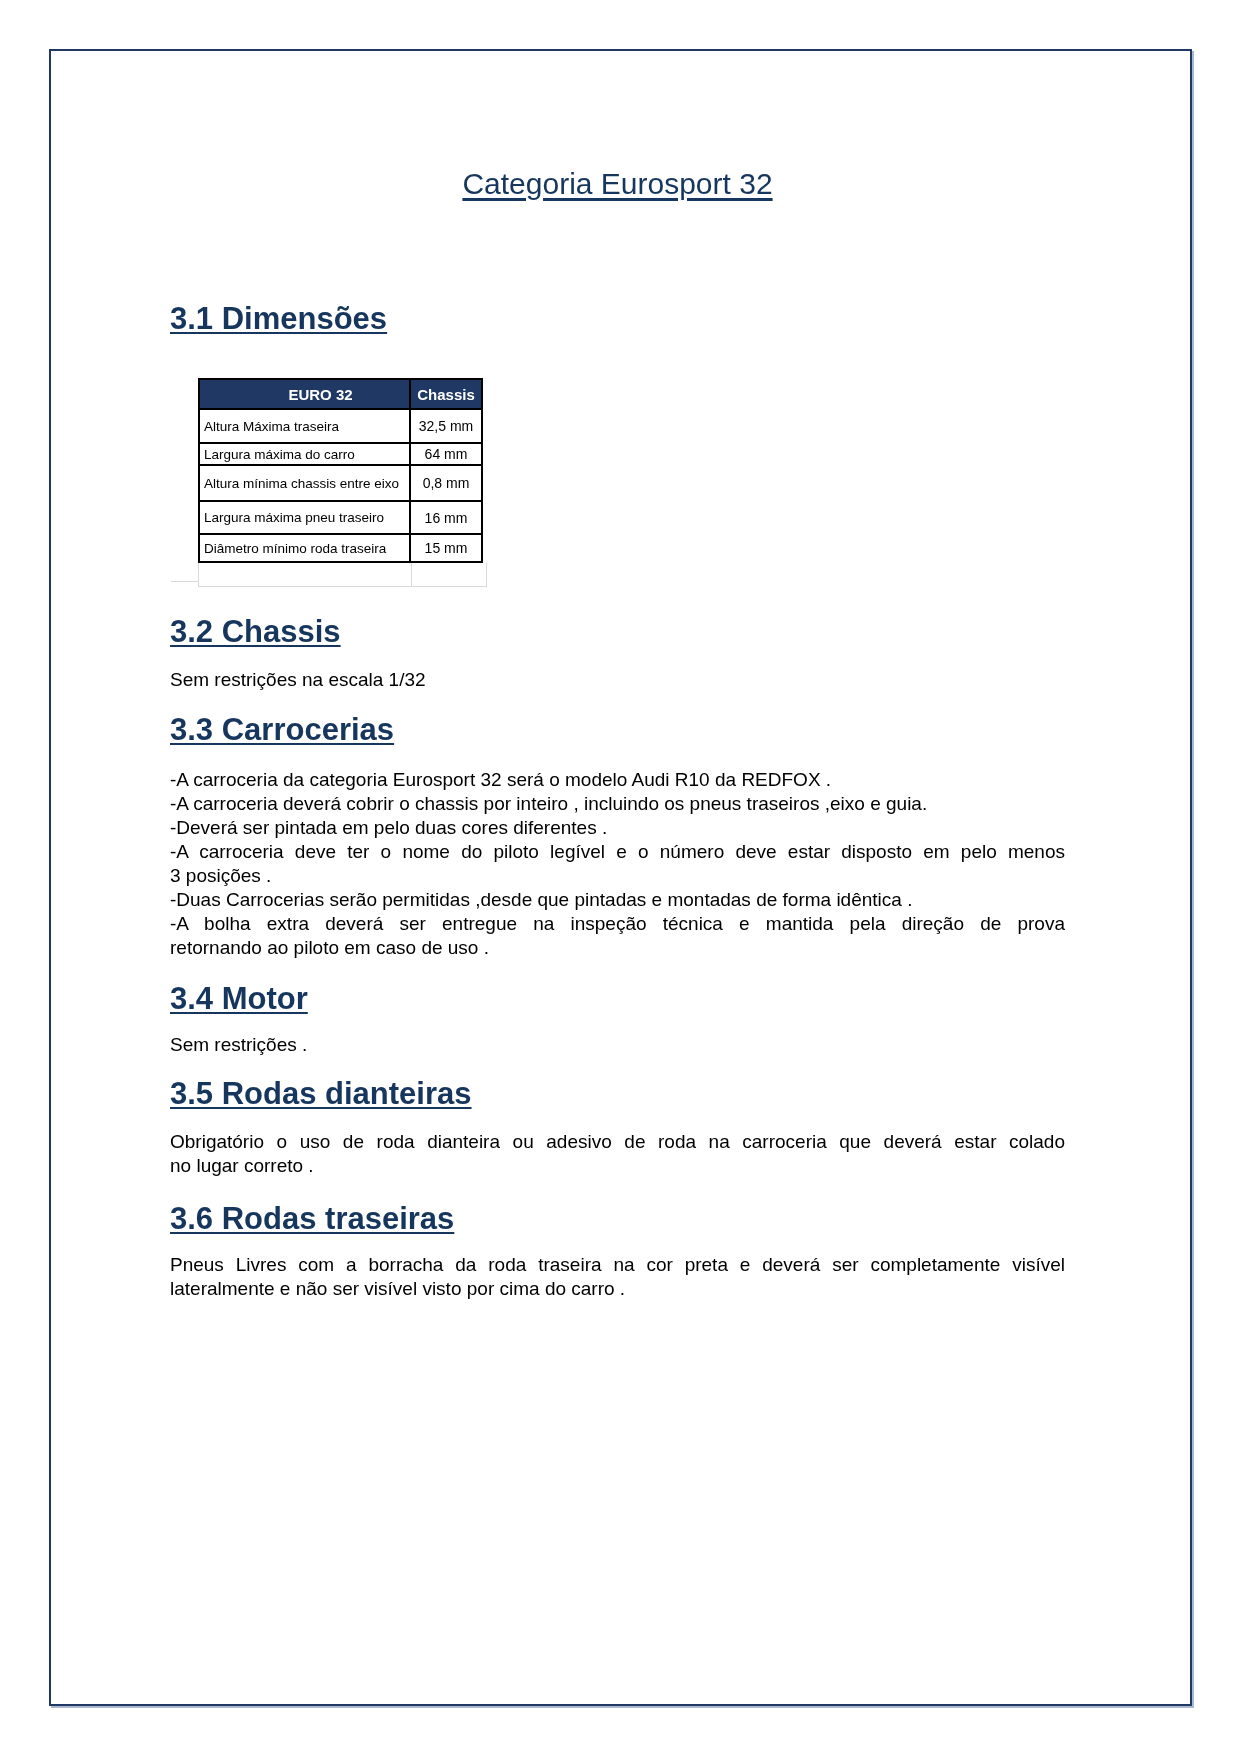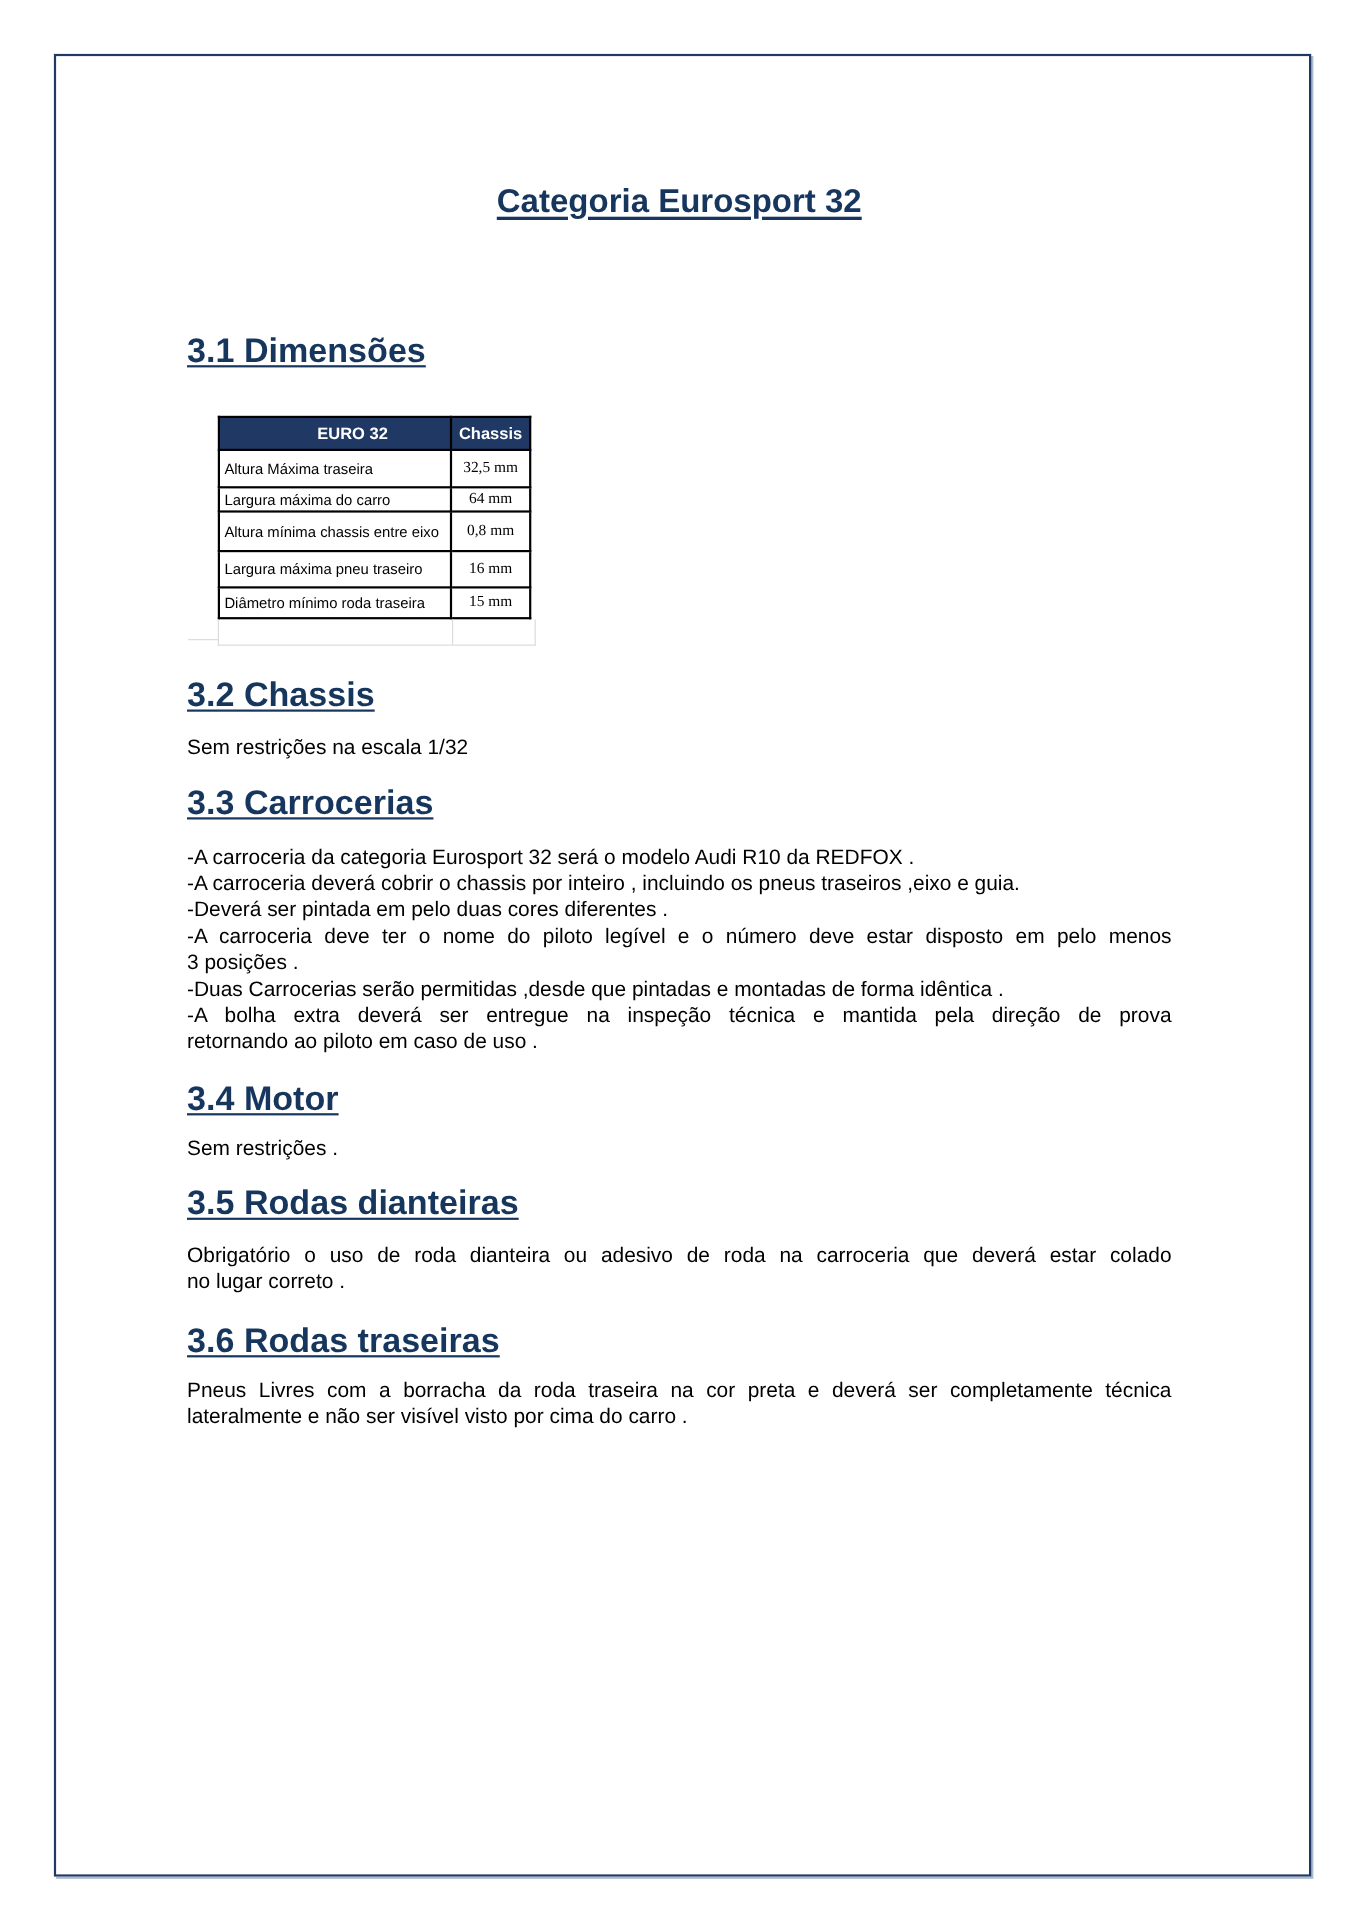--- a/index.html
+++ b/index.html
@@ -28,21 +28,21 @@
   .content {
     position: absolute;
     left: 170px;
     top: 0;
     width: 895px;
   }
   .doc-title {
     margin: 166px 0 0 0;
     text-align: center;
     font-size: 30px;
-    font-weight: bold;
+    font-weight: normal;
     color: var(--heading-navy, #17365D);
     text-decoration: underline;
     text-decoration-thickness: 3px;
     text-underline-offset: 4px;
     line-height: 36px;
   }
   .sec-heading {
     margin: 0;
     font-size: 31px;
     font-weight: bold;
@@ -92,21 +92,21 @@
   .dim-table col.c-value { width: 72px; }
   .dim-table thead tr { height: 30px; background: var(--table-header-bg, #1F3864); }
   .dim-table thead th {
     color: #ffffff;
     font-weight: bold;
     font-size: 15px;
   }
   .dim-table thead th.lbl { text-align: center; padding-left: 32px; }
   .dim-table thead th.val { text-align: center; }
   .dim-table td.lbl { text-align: left; padding-left: 4px; font-size: 13.5px; }
-  .dim-table td.val { text-align: center; font-size: 14px; font-family: Liberation Serif, serif; }
+  .dim-table td.val { text-align: center; font-size: 14px; }
   .dim-table tbody tr:nth-child(1) { height: 34px; }
   .dim-table tbody tr:nth-child(2) { height: 22px; }
   .dim-table tbody tr:nth-child(3) { height: 36px; }
   .dim-table tbody tr:nth-child(4) { height: 33px; }
   .dim-table tbody tr:nth-child(5) { height: 28px; }
 
   
   .ghost-row {
     margin-left: 28px;
     width: 289px;
@@ -204,17 +204,17 @@
   </div>
 
   <h2 class="sec-heading h-35">3.5 Rodas dianteiras</h2>
   <div class="para p-dianteiras">
     <div class="line stretch">Obrigatório o uso de roda dianteira ou adesivo de roda na carroceria que deverá estar colado</div>
     <div class="line">no lugar correto .</div>
   </div>
 
   <h2 class="sec-heading h-36">3.6 Rodas traseiras</h2>
   <div class="para p-traseiras">
-    <div class="line stretch">Pneus Livres com a borracha da roda traseira na cor preta e deverá ser completamente técnica</div>
+    <div class="line stretch">Pneus Livres com a borracha da roda traseira na cor preta e deverá ser completamente visível</div>
     <div class="line">lateralmente e não ser visível visto por cima do carro .</div>
   </div>
 
 </div>
 
 </body></html>

